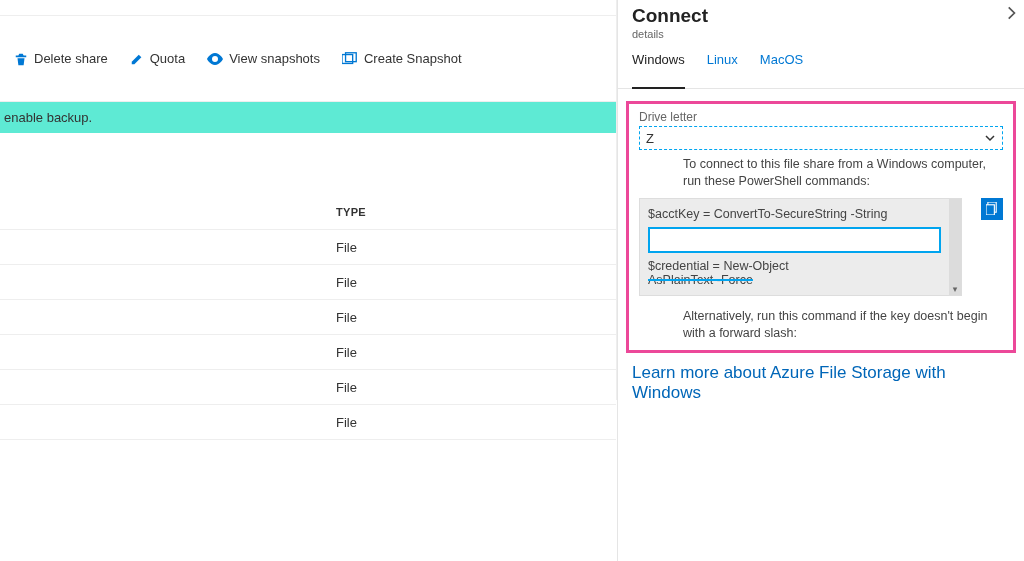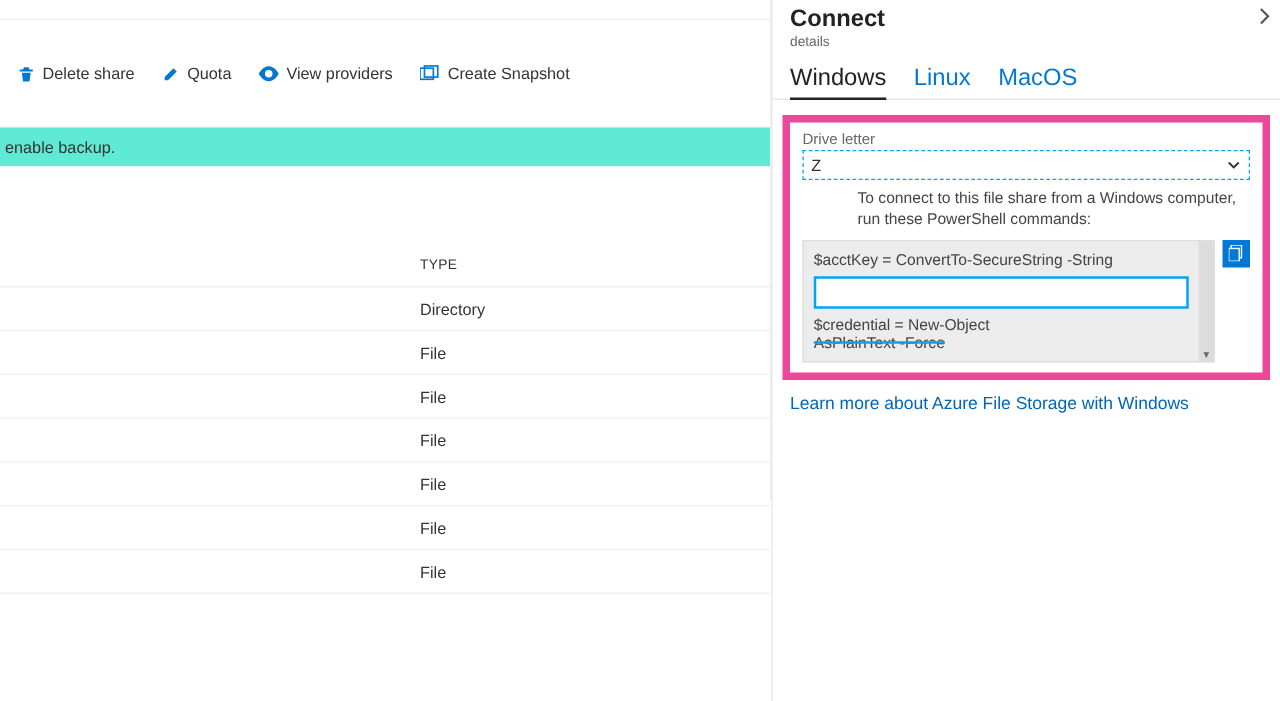--- a/index.html
+++ b/index.html
@@ -61,21 +61,21 @@
   .table-area { margin-top:62px;}
   .th-row {
     height: 35px;
     border-bottom: 1px solid #eee;
     display:flex;
     align-items:center;
   }
   .th-type {
     margin-left: 336px;
     font-size: 11px;
-    font-weight: 400;
+    font-weight: 700;
     letter-spacing: .3px;
     color:#333;
   }
   .trow {
     height: 35px;
     border-bottom: 1px solid #eee;
     display:flex; align-items:center;
   }
   .tcell-type { margin-left:336px; font-size:13px; color:#333; }
 
@@ -87,37 +87,37 @@
   }
   .rp-title { font-size:19px; font-weight:600; color:#222;}
   .rp-sub { font-size:11px; color:#666; margin-top:1px;}
   .rp-close { color:#555; font-size:16px; cursor:pointer; margin-right:-6px;}
   .rp-tabs {
     display:flex; gap:22px;
     padding: 8px 14px 0 14px;
     border-bottom:1px solid #e5e5e5;
     margin-top:2px;
   }
-  .rp-tab { padding-bottom:4px; font-size:19px; color:#0078d4; cursor:pointer;}
+  .rp-tab { padding-bottom:20px; font-size:13px; color:#0078d4; cursor:pointer;}
   .rp-tab.active { color:#222; border-bottom:2px solid #222; margin-bottom:-1px;}
   .rp-body {
-    border:6px solid #ec4899;
+    border:3px solid #ec4899;
     margin:12px 8px 2px 8px;
     padding:6px 10px 8px 10px;
   }
   .lbl { font-size:12px; color:#666; margin-bottom:2px;}
   .selectbox {
     border:1px dashed #00a4ef;
     height:24px; width:100%;
     display:flex; align-items:center; justify-content:space-between;
     padding:0 6px; font-size:13px; color:#333;
     background:#fff;
   }
   .helptxt { font-size:12.5px; color:#444; margin-top:6px; line-height:1.35;margin-left:44px;}
-  .codeblock-wrap { display:flex; align-items:flex-start; margin-top:8px; gap:6px;}
+  .codeblock-wrap { display:flex; align-items:flex-start; margin-top:8px; gap:19px;}
   .codeblock {
     flex:1;
     background:#ececec;
     border:1px solid #ddd;
     font-size:12.5px; color:#444;
     position:relative;
     padding:6px 6px 6px 8px;
     line-height:1.45;
   }
   .codeblock .scrollhint{
@@ -128,21 +128,21 @@
     display:flex; align-items:center; justify-content:center; font-size:9px; color:#666;
   }
   .redact {
     border:2px solid #00a4ef; background:#fff; height:26px; margin:4px 14px 4px 0;
   }
   .copybtn {
     width:22px; height:22px; background:#0078d4; display:flex;
     align-items:center; justify-content:center; color:#fff; cursor:pointer;
     flex-shrink:0;
   }
-  .link { color:#0066b8; font-size:14px; margin:10px 14px; display:block; cursor:pointer;}
+  .link { color:#0066b8; font-size:17px; margin:10px 14px; display:block; cursor:pointer;}
   svg { display:block; }
 </style>
 </head>
 <body>
 
 <div class="left-pane">
   <div class="toolbar-top-line"></div>
   <div class="toolbar">
     <div class="tbtn">
       <span class="ic">
@@ -159,41 +159,38 @@
           </svg>
       </span>
       <span>Quota</span>
     </div>
     <div class="tbtn">
       <span class="ic">
         <svg width="16" height="14" viewBox="0 0 16 12">
             <path fill="#0078d4" d="M8 0C3 0 0 6 0 6s3 6 8 6 8-6 8-6-3-6-8-6zm0 9a3 3 0 110-6 3 3 0 010 6z"></path>
           </svg>
       </span>
-      <span>View providers</span>
+      <span>View snapshots</span>
     </div>
     <div class="tbtn">
       <span class="ic">
         <svg width="16" height="14" viewBox="0 0 18 14">
             <rect x="0" y="2" width="12" height="10" fill="none" stroke="#0078d4" stroke-width="1.5"></rect>
             <rect x="4" y="0" width="12" height="10" fill="none" stroke="#0078d4" stroke-width="1.5"></rect>
           </svg>
       </span>
       <span>Create Snapshot</span>
     </div>
   </div>
   <div class="banner">enable backup.</div>
 
   <div class="table-area">
     <div class="th-row">
       <span class="th-type">TYPE</span>
     </div>
-    <div class="trow">
-        <span class="tcell-type">Directory</span>
-      </div>
     <div class="trow">
         <span class="tcell-type">File</span>
       </div>
     <div class="trow">
         <span class="tcell-type">File</span>
       </div>
     <div class="trow">
         <span class="tcell-type">File</span>
       </div>
     <div class="trow">
@@ -248,18 +245,19 @@
         <div class="scrollbtn">▾</div>
       </div>
       <div class="copybtn">
         <svg width="13" height="13" viewBox="0 0 14 14">
             <rect x="2" y="0" width="9" height="11" fill="none" stroke="#fff" stroke-width="1.2"></rect>
             <rect x="0" y="3" width="9" height="11" fill="#0078d4" stroke="#fff" stroke-width="1.2"></rect>
           </svg>
       </div>
     </div>
 
+    <div class="helptxt" style="margin-top:12px;">Alternatively, run this command if the key doesn't begin with a forward slash:</div>
 
 
   </div>
 
   <a class="link">Learn more about Azure File Storage with Windows</a>
 </div>
 
 </body></html>

